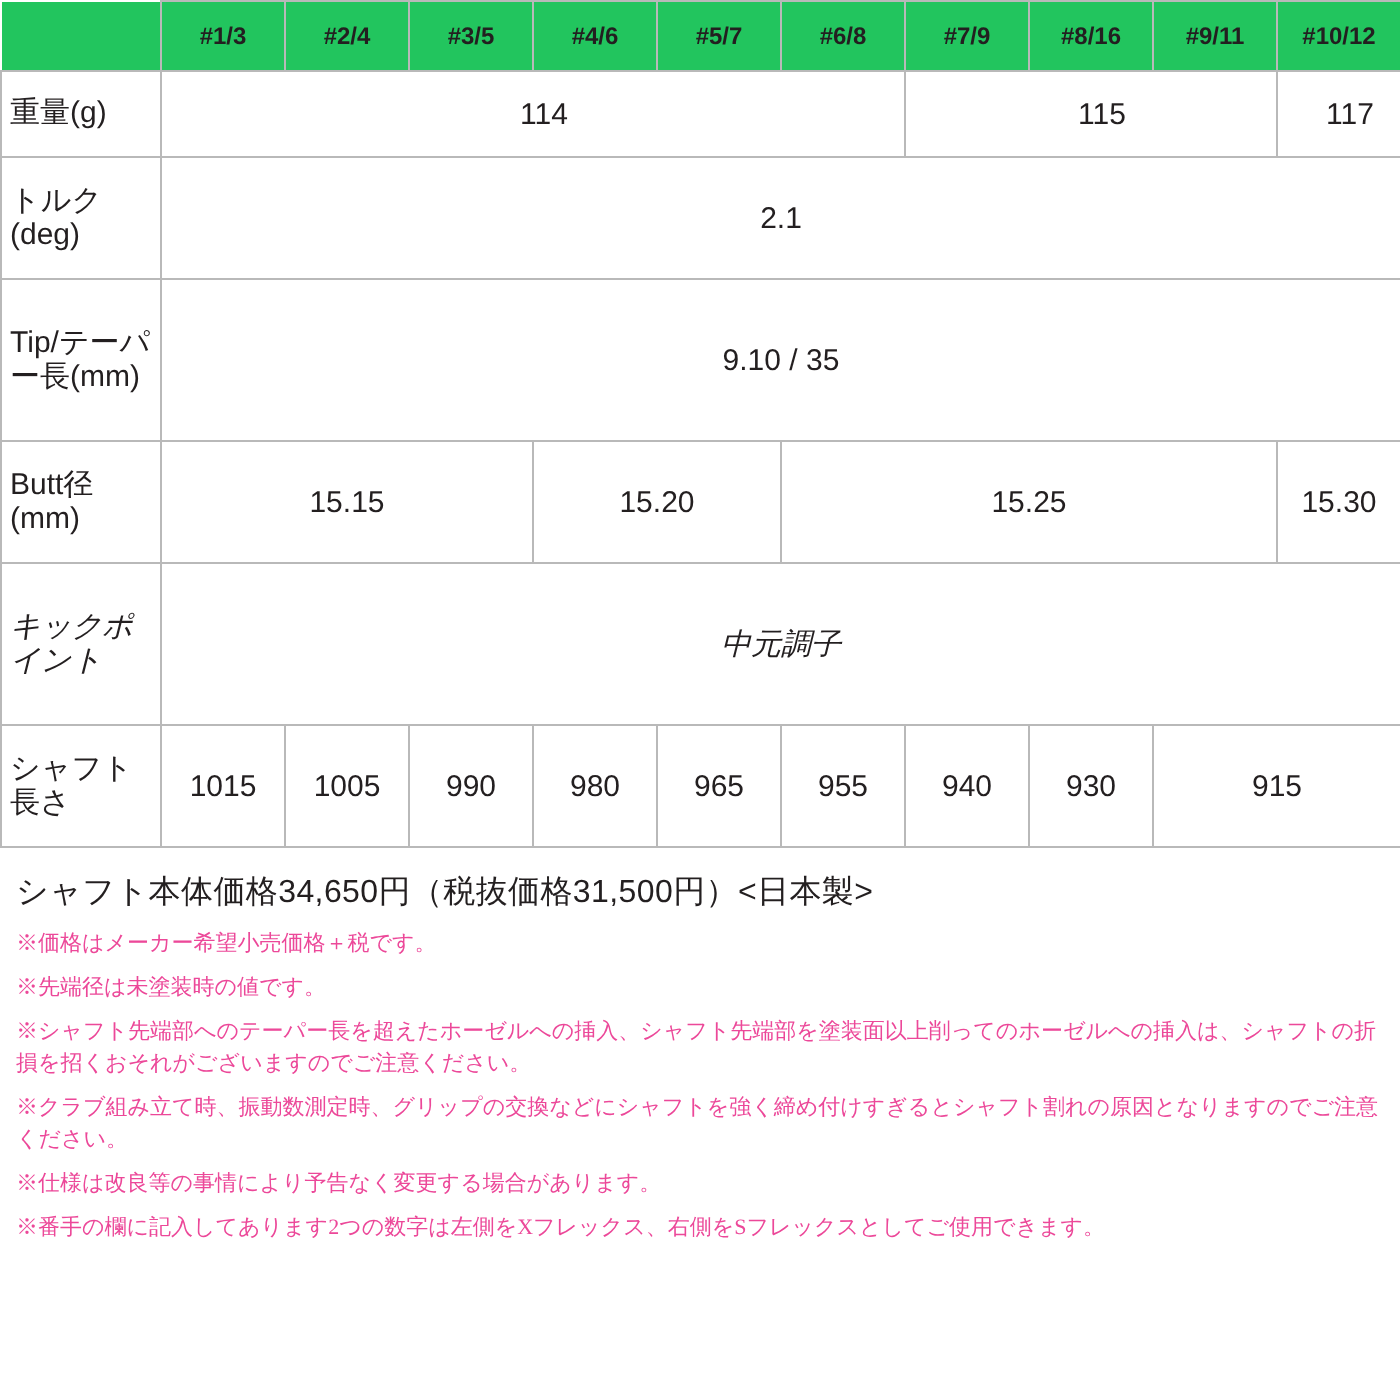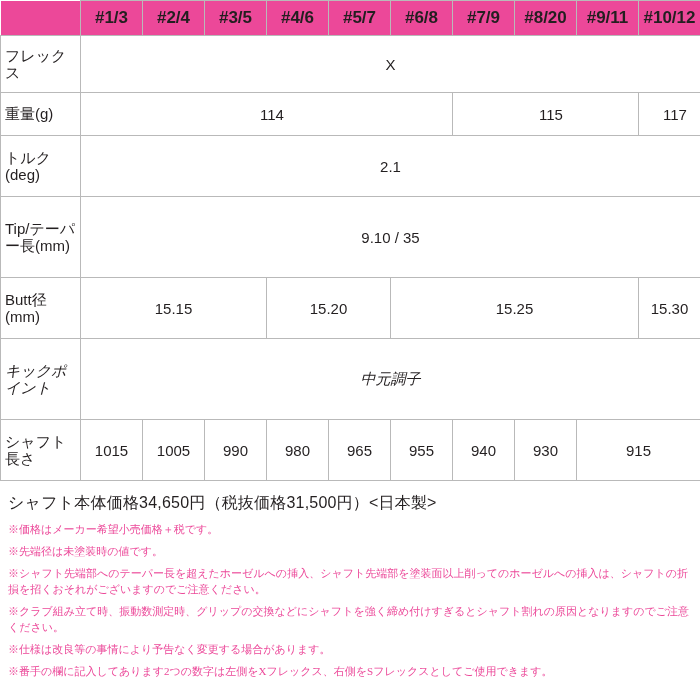--- a/index.html
+++ b/index.html
@@ -23,22 +23,22 @@
   .spec-table td {
     border: 1px solid #b9b9b9;
     text-align: center;
     vertical-align: middle;
     font-weight: normal;
     font-size: 15px;
     color: #231f20;
     padding: 4px 2px;
   }
   .spec-table thead th {
-    background: #ec4899;
-    font-size: 17px;
+    background: #22c55e;
+    font-size: 12px;
     font-weight: bold;
     height: 26px;
     padding: 4px 1px;
   }
   .spec-table thead th.corner {
     border-left: none;
     border-top: none;
   }
   .row-head {
     text-align: left !important;
@@ -93,30 +93,26 @@
   <thead>
     <tr>
       <th class="corner"></th>
       <th>#1/3</th>
       <th>#2/4</th>
       <th>#3/5</th>
       <th>#4/6</th>
       <th>#5/7</th>
       <th>#6/8</th>
       <th>#7/9</th>
-      <th>#8/20</th>
+      <th>#8/16</th>
       <th>#9/11</th>
       <th>#10/12</th>
     </tr>
   </thead>
   <tbody>
-    <tr class="r-flex">
-      <td class="row-head">フレックス</td>
-      <td colspan="10">X</td>
-    </tr>
     <tr class="r-weight">
       <td class="row-head">重量(g)</td>
       <td colspan="6">114</td>
       <td colspan="3">115</td>
       <td colspan="1">117</td>
     </tr>
     <tr class="r-torque">
       <td class="row-head">トルク(deg)</td>
       <td colspan="10">2.1</td>
     </tr>

